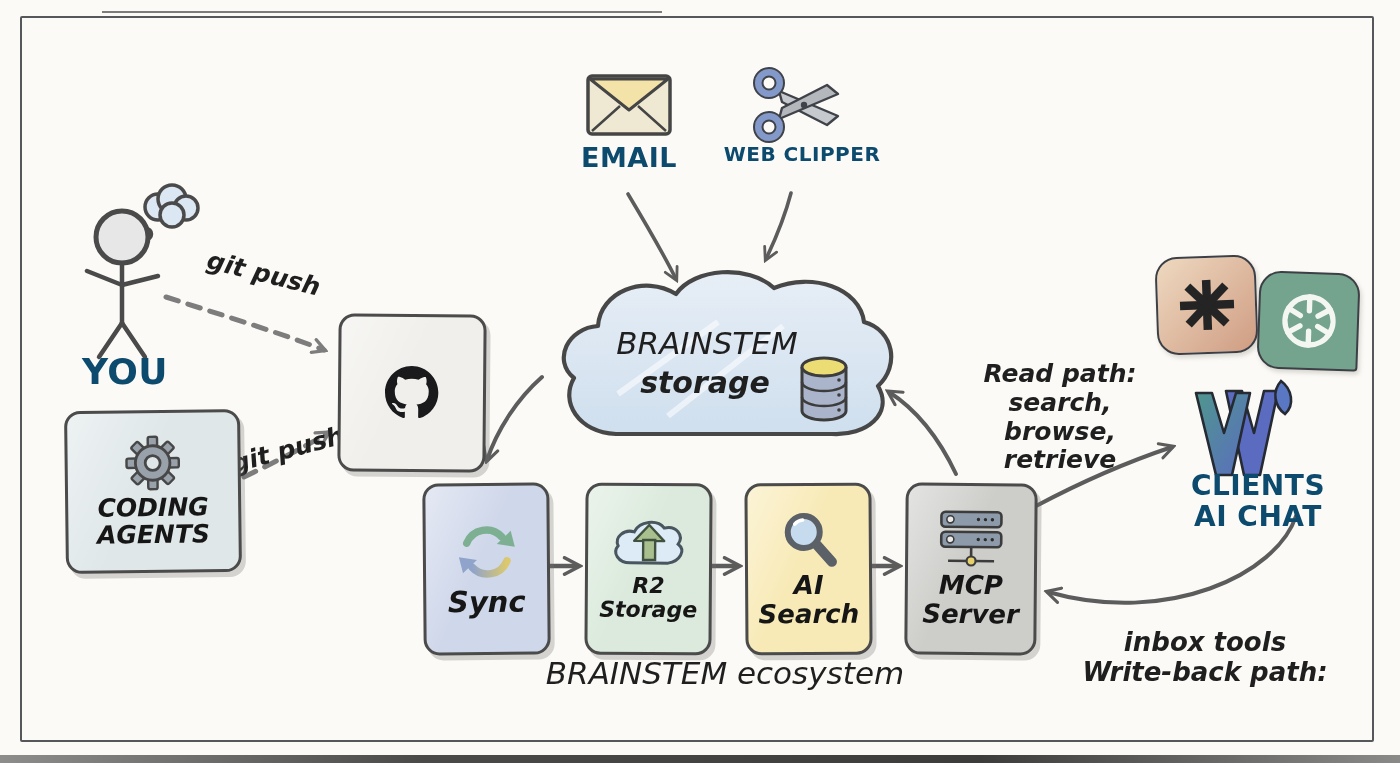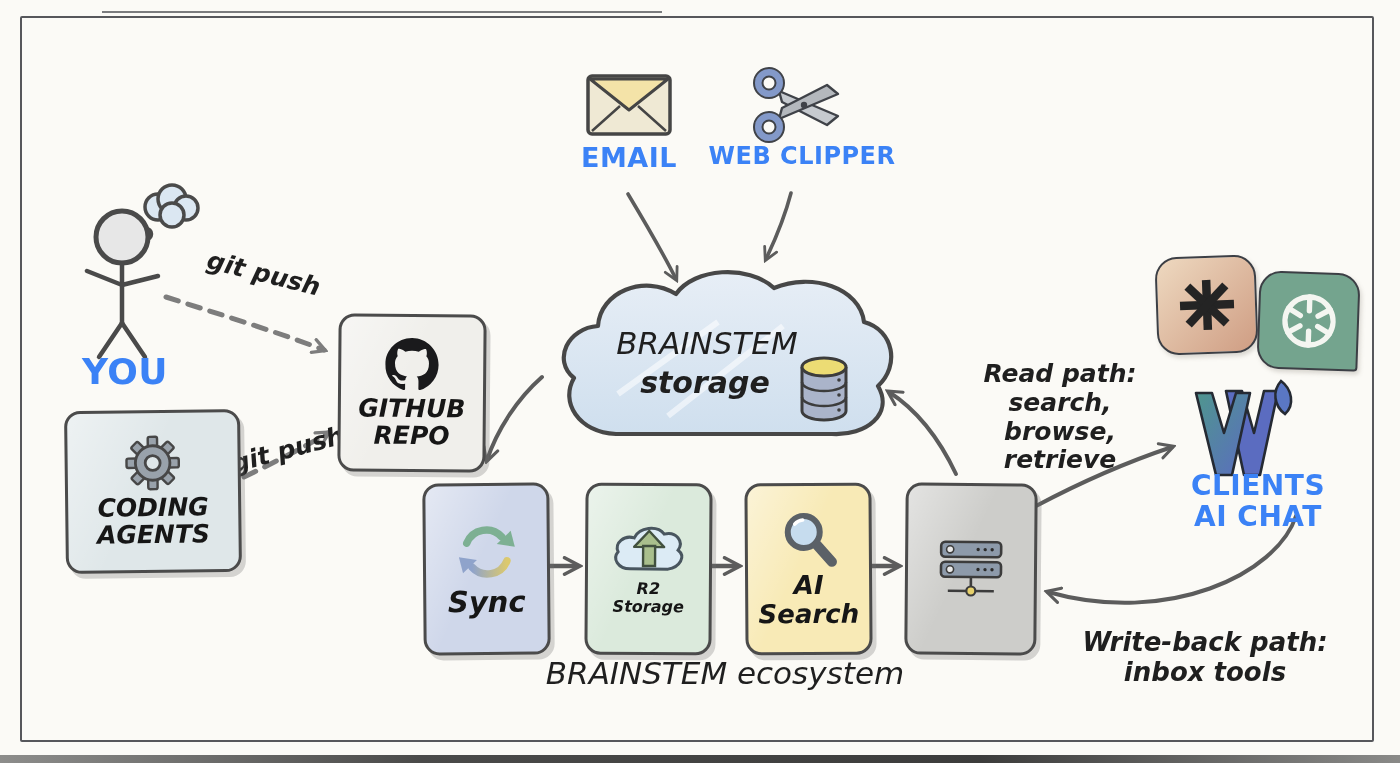--- a/index.html
+++ b/index.html
@@ -5,21 +5,21 @@
   html,body{margin:0;padding:0;}
   body{width:1400px;height:763px;position:relative;overflow:hidden;
        background:#fbfaf6;font-family:"DejaVu Sans",sans-serif;color:#222;}
   .abs{position:absolute;}
   .frame{left:20px;top:16px;width:1350px;height:722px;border:2.5px solid #56575b;
          border-radius:2px;pointer-events:none;}
   .frame:before{content:"";position:absolute;left:80px;top:-7px;width:560px;height:0;
          border-top:2px solid #7b7c7e;}
   .bottom-band{left:0;bottom:0;width:1400px;height:8px;
          background:linear-gradient(to right,#8d8d8b,#4a4a49 30%,#3c3c3b 70%,#8a8a88);}
-  .caps{font-weight:700;color:#3b82f6;letter-spacing:.5px;line-height:1.12;text-align:center;}
+  .caps{font-weight:700;color:#0c4a6e;letter-spacing:.5px;line-height:1.12;text-align:center;}
   .script{font-style:italic;font-weight:600;color:#1f1f1f;line-height:1.15;text-align:center;}
   .node{position:absolute;border:3px solid #4b4b4b;border-radius:16px;
         box-shadow:4px 5px 0 rgba(110,110,110,.28);
         display:flex;flex-direction:column;align-items:center;justify-content:center;gap:3px;
         background-image:linear-gradient(115deg,rgba(255,255,255,.45) 0%,rgba(255,255,255,0) 45%);}
   .node .lbl{font-weight:700;font-style:italic;line-height:1.08;text-align:center;color:#161616;}
   .tile{position:absolute;border:2.5px solid #3c3f45;border-radius:22px;
         display:flex;align-items:center;justify-content:center;
         box-shadow:2px 3px 4px rgba(120,110,100,.25);}
   svg{display:block;}
@@ -92,45 +92,41 @@
   <div class="lbl" style="font-size:25px">
     <div>CODING</div>
     <div>AGENTS</div>
   </div>
 </div>
 
 <div class="node" style="left:338px;top:314px;width:142px;height:152px;background-color:#f0efeb;transform:rotate(0.5deg)">
   <svg width="54" height="54" viewBox="0 0 16.2 16.2">
     <path fill="#1a1a1c" d="M8 0C3.58 0 0 3.58 0 8c0 3.54 2.29 6.53 5.47 7.59.4.07.55-.17.55-.38 0-.19-.01-.82-.01-1.49-2.01.37-2.53-.49-2.69-.94-.09-.23-.48-.94-.82-1.13-.28-.15-.68-.52-.01-.53.63-.01 1.08.58 1.23.82.72 1.21 1.87.87 2.33.66.07-.52.28-.87.51-1.07-1.78-.2-3.64-.89-3.64-3.95 0-.87.31-1.59.82-2.15-.08-.2-.36-1.02.08-2.12 0 0 .67-.21 2.2.82.64-.18 1.32-.27 2-.27s1.36.09 2 .27c1.53-1.04 2.2-.82 2.2-.82.44 1.1.16 1.92.08 2.12.51.56.82 1.27.82 2.15 0 3.07-1.87 3.75-3.65 3.95.29.25.54.73.54 1.48 0 1.07-.01 1.93-.01 2.2 0 .21.15.46.55.38A8.01 8.01 0 0 0 16 8c0-4.42-3.58-8-8-8z"></path>
   </svg>
-  <div class="lbl" style="font-size:25px">
-    <div>GITHUB</div>
-    <div>REPO</div>
-  </div>
 </div>
 
 <svg class="abs" style="left:586px;top:74px" width="86" height="62" viewBox="0 0 86 62">
   <rect x="2" y="2" width="82" height="58" rx="4" fill="#efe9d4" stroke="#454545" stroke-width="3.5"></rect>
   <path d="M4,5 L43,36 L82,5 Z" fill="#f4e3a8" stroke="#454545" stroke-width="3" stroke-linejoin="round"></path>
   <path d="M6,57 L34,32 M80,57 L52,32" stroke="#454545" stroke-width="2.5" fill="none"></path>
 </svg>
 <div class="abs caps" style="left:568px;top:143px;width:122px;font-size:27px">EMAIL</div>
 
 <svg class="abs" style="left:752px;top:66px" width="92" height="78" viewBox="0 0 92 78">
   <polygon points="27,25 86,50 75,59 30,36" fill="#c6cacf" stroke="#3f4248" stroke-width="2.4" stroke-linejoin="round"></polygon>
   <polygon points="27,53 86,28 75,19 30,42" fill="#b4b8bd" stroke="#3f4248" stroke-width="2.4" stroke-linejoin="round"></polygon>
   <circle cx="17" cy="17" r="10.5" fill="none" stroke="#8399c9" stroke-width="8"></circle>
   <circle cx="17" cy="17" r="15" fill="none" stroke="#3f4248" stroke-width="2"></circle>
   <circle cx="17" cy="17" r="6.5" fill="none" stroke="#3f4248" stroke-width="2"></circle>
   <circle cx="17" cy="61" r="10.5" fill="none" stroke="#8399c9" stroke-width="8"></circle>
   <circle cx="17" cy="61" r="15" fill="none" stroke="#3f4248" stroke-width="2"></circle>
   <circle cx="17" cy="61" r="6.5" fill="none" stroke="#3f4248" stroke-width="2"></circle>
   <circle cx="52" cy="39" r="3.2" fill="#3f4248"></circle>
 </svg>
-<div class="abs caps" style="left:702px;top:143px;width:200px;font-size:24px">WEB CLIPPER</div>
+<div class="abs caps" style="left:702px;top:143px;width:200px;font-size:20px">WEB CLIPPER</div>
 
 <svg class="abs" style="left:548px;top:258px" width="352" height="196" viewBox="0 -8 352 196">
   <defs>
     <linearGradient id="cg" x1="0" y1="0" x2="0" y2="1">
       <stop offset="0" stop-color="#e7eef6"></stop>
         <stop offset="1" stop-color="#cfdfee"></stop>
     </linearGradient>
   </defs>
   <path d="M68,168 C30,166 12,136 26,112 C4,94 20,62 50,60 C52,26 96,8 128,28
            C146,2 200,-2 226,22 C264,6 312,22 316,56 C346,64 352,100 330,120
@@ -163,21 +159,21 @@
   </svg>
   <div class="lbl" style="font-size:29px">Sync</div>
 </div>
 
 <div class="node" style="left:585px;top:483px;width:121px;height:166px;background-color:#dbeadc;transform:rotate(0.4deg)">
   <svg width="76" height="54" viewBox="0 0 76 54">
     <path d="M19,46 C7,46 1,36 7,29 C3,20 13,12 23,15 C28,4 46,2 53,11 C65,8 73,18 67,27 C75,33 69,44 57,46 Z" fill="#dcebf5" stroke="#49565f" stroke-width="3"></path>
     <polygon points="38,8 23,24 53,24" fill="#a9bf8d" stroke="#41503f" stroke-width="2.4" stroke-linejoin="round"></polygon>
     <rect x="32" y="23" width="12" height="20" fill="#a9bf8d" stroke="#41503f" stroke-width="2.4"></rect>
   </svg>
-  <div class="lbl" style="font-size:16px">
+  <div class="lbl" style="font-size:22px">
     <div>R2</div>
     <div>Storage</div>
   </div>
 </div>
 
 <div class="node" style="left:745px;top:483px;width:121px;height:166px;background-color:#f8eab6;transform:rotate(-0.4deg)">
   <svg width="58" height="58" viewBox="0 0 58 58">
     <circle cx="24" cy="22" r="16" fill="#c6dcee" stroke="#5b6167" stroke-width="6"></circle>
     <path d="M15,14 a12,12 0 0 1 8,-4" stroke="#ffffff" stroke-width="3.5" fill="none" stroke-linecap="round"></path>
     <line x1="37" y1="35" x2="52" y2="52" stroke="#5b6167" stroke-width="10" stroke-linecap="round"></line>
@@ -197,20 +193,24 @@
       <circle cx="54" cy="9.5" r="1.7" fill="#2c2c2c"></circle>
     <rect x="3" y="22" width="60" height="15" rx="4" fill="#8d9aaa" stroke="#3c3c3c" stroke-width="2.6"></rect>
     <circle cx="12" cy="29.5" r="3.6" fill="#e9e9e9" stroke="#3c3c3c" stroke-width="1.6"></circle>
     <circle cx="40" cy="29.5" r="1.7" fill="#2c2c2c"></circle>
       <circle cx="47" cy="29.5" r="1.7" fill="#2c2c2c"></circle>
       <circle cx="54" cy="29.5" r="1.7" fill="#2c2c2c"></circle>
     <line x1="33" y1="37" x2="33" y2="47" stroke="#3c3c3c" stroke-width="2.6"></line>
     <line x1="10" y1="51" x2="56" y2="51" stroke="#3c3c3c" stroke-width="2.6"></line>
     <circle cx="33" cy="51" r="4.5" fill="#e6d06b" stroke="#3c3c3c" stroke-width="2.2"></circle>
   </svg>
+  <div class="lbl" style="font-size:26px">
+    <div>MCP</div>
+    <div>Server</div>
+  </div>
 </div>
 
 <div class="abs script" style="left:955px;top:360px;width:210px;font-size:25px;font-weight:700">
   <div>Read path:</div>
   <div>search, browse,</div>
   <div>retrieve</div>
 </div>
 
 <div class="tile" style="left:1156px;top:256px;width:97px;height:94px;transform:rotate(-2deg);
      background:linear-gradient(135deg,#eed9c0,#cf9d83)">
@@ -258,19 +258,19 @@
   <polygon points="32,14 48,14 60,56 70,14 84,14 66,98 50,98" fill="#5b6cc0" stroke="#252a33" stroke-width="2.6" stroke-linejoin="round"></polygon>
   <polygon points="2,16 18,16 30,56 42,16 56,16 38,98 22,98" fill="url(#wg)" stroke="#252a33" stroke-width="2.6" stroke-linejoin="round"></polygon>
   <path d="M87,4 C98,12 101,28 91,37 C80,29 78,14 87,4 Z" fill="#5a77c4" stroke="#252a33" stroke-width="2.6"></path>
 </svg>
 <div class="abs caps" style="left:1168px;top:470px;width:180px;font-size:28px">
   <div>CLIENTS</div>
   <div>AI CHAT</div>
 </div>
 
 <div class="abs script" style="left:1055px;top:628px;width:300px;font-size:26px;font-weight:700">
+  <div>inbox tools</div>
   <div>Write-back path:</div>
-  <div>inbox tools</div>
 </div>
 
 <div class="abs script" style="left:540px;top:656px;width:370px;font-size:31px;font-weight:400">BRAINSTEM ecosystem</div>
 
 <div class="abs bottom-band"></div>
 
 </body></html>

